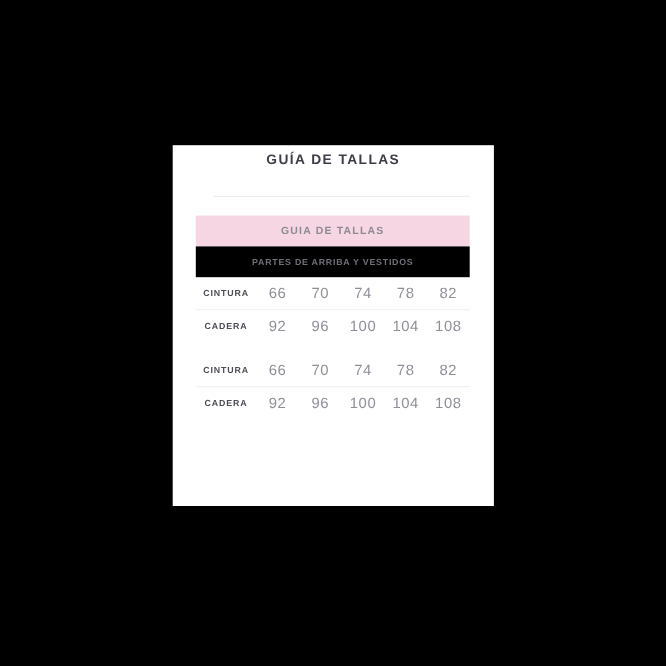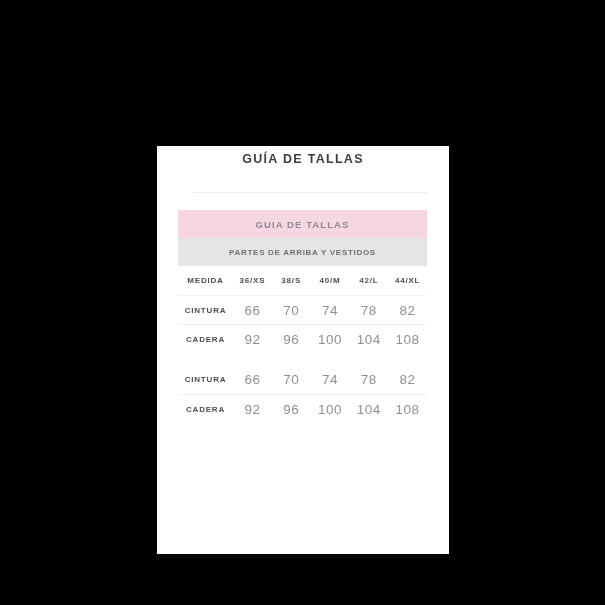--- a/index.html
+++ b/index.html
@@ -6,23 +6,23 @@
   html, body { width: 605px; height: 605px; }
   body {
     background: #000000;
     font-family: "Liberation Sans", sans-serif;
     position: relative;
     overflow: hidden;
   }
   .card {
     position: absolute;
     left: 157px;
-    top: 146px;
+    top: 132px;
     width: 292px;
-    height: 408px;
+    height: 328px;
     background: #ffffff;
     overflow: hidden;
   }
   .card-title {
     padding-top: 6px;
     text-align: center;
     font-size: 12.5px;
     line-height: 14px;
     font-weight: bold;
     letter-spacing: 1.3px;
@@ -43,21 +43,21 @@
     justify-content: center;
     font-weight: bold;
   }
   .banner.pink {
     background: #f6d6e3;
     font-size: 9.5px;
     letter-spacing: 1.1px;
     color: #8e8a94;
   }
   .banner.gray {
-    background: #e5e5e5;
+    background: #000000;
     font-size: 8px;
     letter-spacing: 0.7px;
     color: #70707a;
   }
   .t-row {
     display: flex;
     height: 29px;
     align-items: center;
   }
   .t-row + .t-row {
@@ -87,28 +87,20 @@
 <div class="card">
   <div class="card-title">GUÍA DE TALLAS</div>
   <div class="divider"></div>
 
   <div class="content">
     <div class="banner pink">GUIA DE TALLAS</div>
 
     <div class="banner gray">PARTES DE ARRIBA Y VESTIDOS</div>
 
     <div>
-      <div class="t-row header">
-        <div class="t-cell label">MEDIDA</div>
-        <div class="t-cell">36/XS</div>
-        <div class="t-cell">38/S</div>
-        <div class="t-cell">40/M</div>
-        <div class="t-cell">42/L</div>
-        <div class="t-cell">44/XL</div>
-      </div>
       <div class="t-row">
         <div class="t-cell label">CINTURA</div>
         <div class="t-cell">66</div>
         <div class="t-cell">70</div>
         <div class="t-cell">74</div>
         <div class="t-cell">78</div>
         <div class="t-cell">82</div>
       </div>
       <div class="t-row">
         <div class="t-cell label">CADERA</div>

